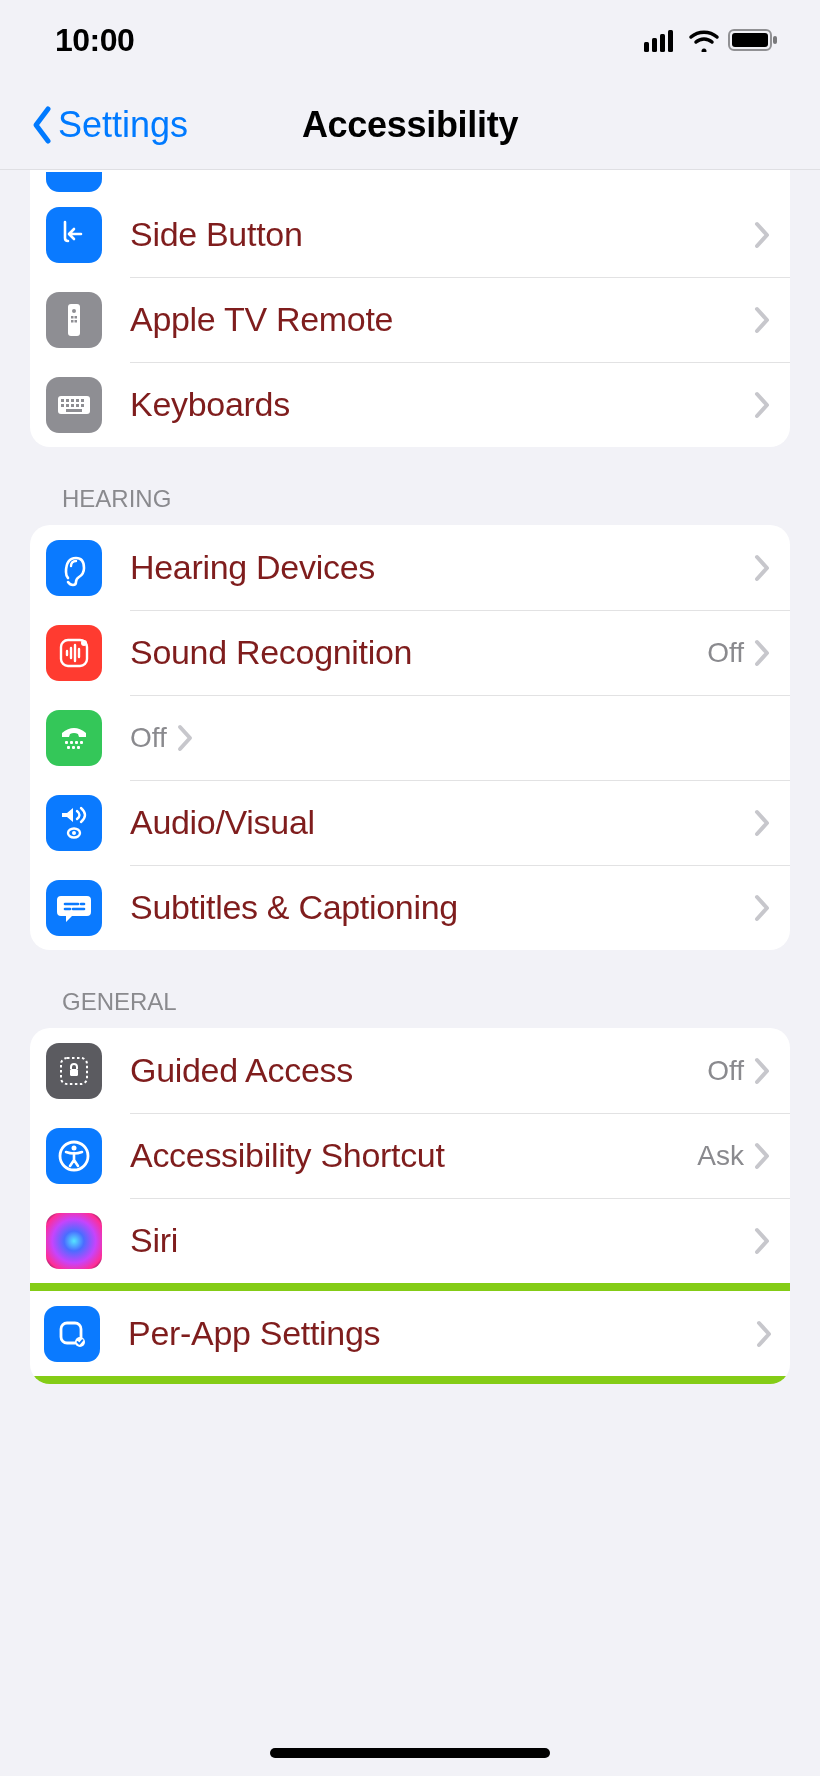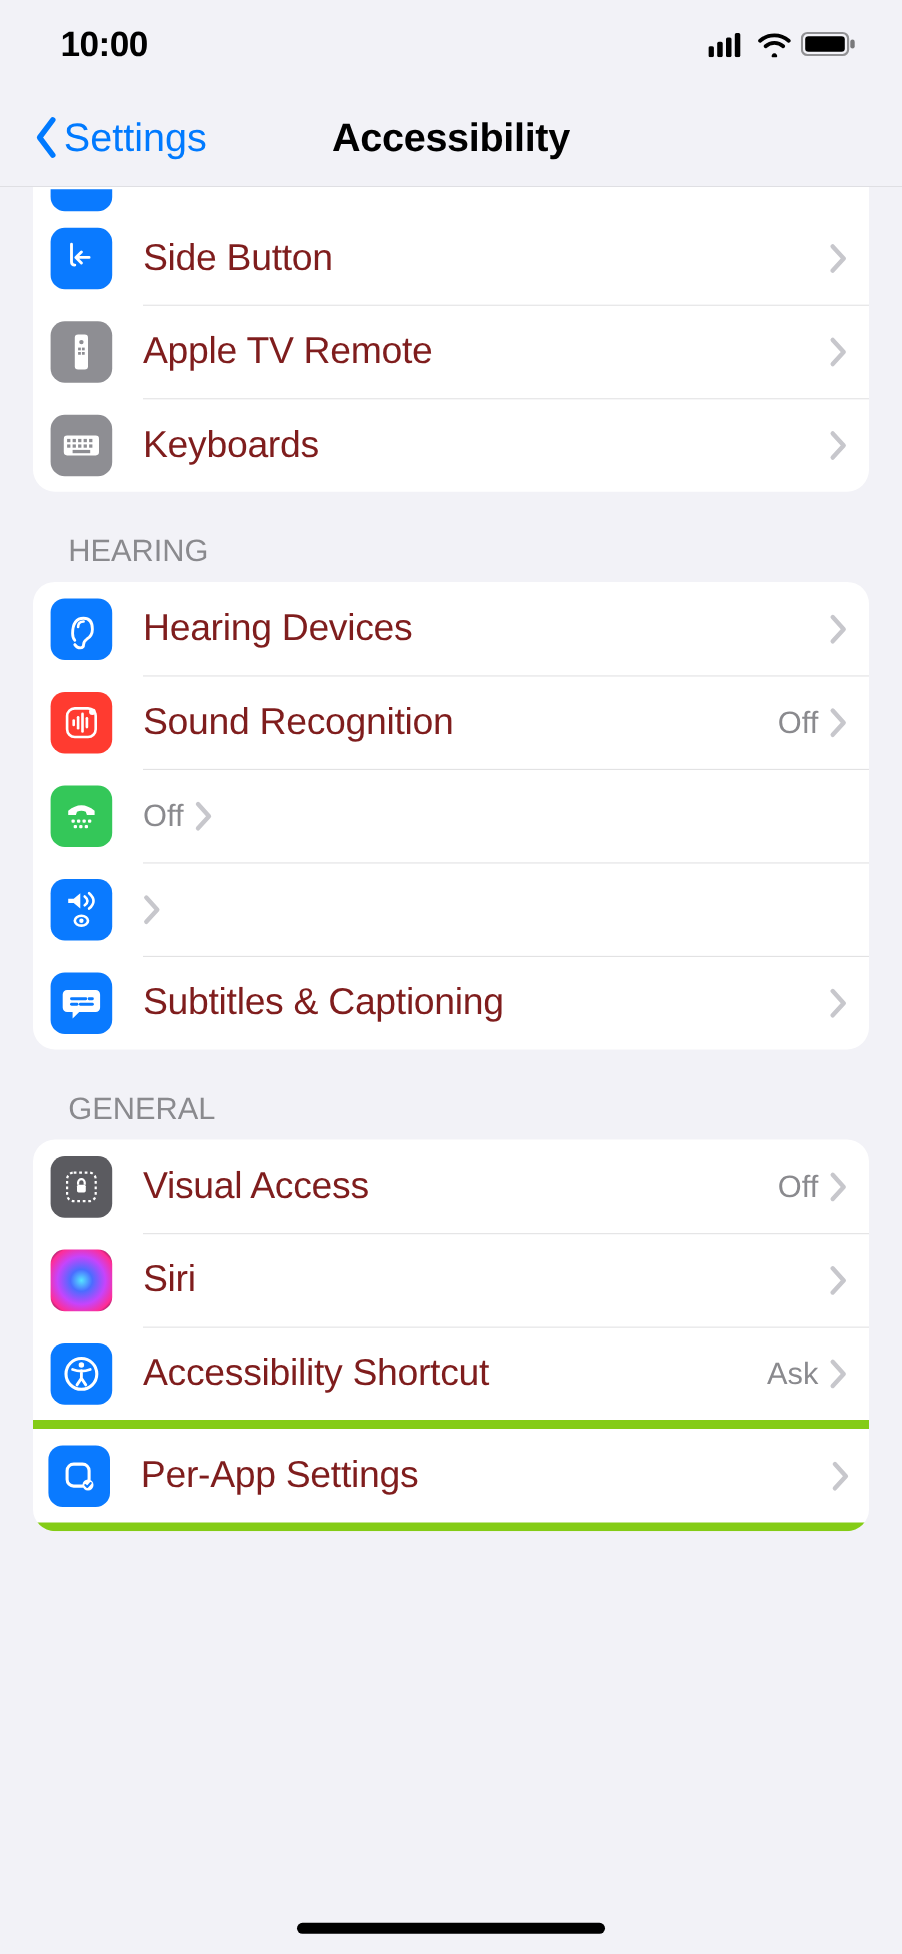--- a/index.html
+++ b/index.html
@@ -56,21 +56,21 @@
     font-weight: 600;
     letter-spacing: -0.3px;
   }
 
   
   .content {
     padding: 0 30px;
   }
 
   .section-header {
-    font-size: 28px;
+    font-size: 24px;
     color: #8a8a8e;
     letter-spacing: 0px;
     padding: 38px 0 12px 32px;
     text-transform: uppercase;
     font-weight: 400;
   }
 
   .group {
     background: #ffffff;
     border-radius: 20px;
@@ -325,20 +325,21 @@
     <div class="row">
       <div class="row-icon bg-blue">
         <svg width="36" height="40" viewBox="0 0 36 40">
           <path d="M6 10 l5 0 l6 -5 l0 14 l-6 -5 l-5 0 z" fill="#fff"></path>
           <path d="M21 8 q5 4 0 8" stroke="#fff" stroke-width="2.4" fill="none" stroke-linecap="round"></path>
           <path d="M25 5 q8 7 0 14" stroke="#fff" stroke-width="2.4" fill="none" stroke-linecap="round"></path>
           <ellipse cx="18" cy="30" rx="6" ry="4.5" stroke="#fff" stroke-width="2.4" fill="none"></ellipse>
           <circle cx="18" cy="30" r="2" fill="#fff"></circle>
         </svg>
       </div>
+      <div class="row-label">Audio/Visual</div>
       <svg class="chevron" width="16" height="28" viewBox="0 0 16 28">
           <polyline points="3,3 13,14 3,25" stroke="#c7c7cc" stroke-width="4" fill="none" stroke-linecap="round" stroke-linejoin="round"></polyline>
         </svg>
     </div>
 
     <div class="row">
       <div class="row-icon bg-blue">
         <svg width="40" height="36" viewBox="0 0 40 36">
           <path d="M7 6 h26 a4 4 0 0 1 4 4 v12 a4 4 0 0 1 -4 4 h-15 l-6 6 v-6 h-5 a4 4 0 0 1 -4 -4 v-12 a4 4 0 0 1 4 -4 z" fill="#fff"></path>
           <line x1="11" y1="14" x2="24" y2="14" stroke="#0a7aff" stroke-width="2.6" stroke-linecap="round"></line>
@@ -358,45 +359,45 @@
   <div class="group">
 
     <div class="row">
       <div class="row-icon bg-dgray">
         <svg width="40" height="40" viewBox="0 0 40 40">
           <rect x="7" y="7" width="26" height="26" rx="6" stroke="#fff" stroke-width="2" stroke-dasharray="2.5 2.5" fill="none"></rect>
           <rect x="16" y="18" width="8" height="7" rx="1.5" fill="#fff"></rect>
           <path d="M17 18 v-2 a3 3 0 0 1 6 0 v2" stroke="#fff" stroke-width="2" fill="none"></path>
         </svg>
       </div>
-      <div class="row-label">Visual Access</div>
+      <div class="row-label">Guided Access</div>
       <div class="row-value">Off</div>
-      <svg class="chevron" width="16" height="28" viewBox="0 0 16 28">
-          <polyline points="3,3 13,14 3,25" stroke="#c7c7cc" stroke-width="4" fill="none" stroke-linecap="round" stroke-linejoin="round"></polyline>
-        </svg>
-    </div>
-
-    <div class="row">
-      <div class="row-icon siri-bg"></div>
-      <div class="row-label">Siri</div>
       <svg class="chevron" width="16" height="28" viewBox="0 0 16 28">
           <polyline points="3,3 13,14 3,25" stroke="#c7c7cc" stroke-width="4" fill="none" stroke-linecap="round" stroke-linejoin="round"></polyline>
         </svg>
     </div>
 
     <div class="row">
       <div class="row-icon bg-blue">
         <svg width="40" height="40" viewBox="0 0 40 40">
           <circle cx="20" cy="20" r="14" stroke="#fff" stroke-width="2.8" fill="none"></circle>
           <circle cx="20" cy="12" r="2.5" fill="#fff"></circle>
           <path d="M12 16 q8 3 16 0 M20 17 v7 M20 24 l-4 6 M20 24 l4 6" stroke="#fff" stroke-width="2.6" fill="none" stroke-linecap="round"></path>
         </svg>
       </div>
       <div class="row-label">Accessibility Shortcut</div>
       <div class="row-value">Ask</div>
+      <svg class="chevron" width="16" height="28" viewBox="0 0 16 28">
+          <polyline points="3,3 13,14 3,25" stroke="#c7c7cc" stroke-width="4" fill="none" stroke-linecap="round" stroke-linejoin="round"></polyline>
+        </svg>
+    </div>
+
+    <div class="row">
+      <div class="row-icon siri-bg"></div>
+      <div class="row-label">Siri</div>
       <svg class="chevron" width="16" height="28" viewBox="0 0 16 28">
           <polyline points="3,3 13,14 3,25" stroke="#c7c7cc" stroke-width="4" fill="none" stroke-linecap="round" stroke-linejoin="round"></polyline>
         </svg>
     </div>
 
     <div class="highlight">
       <div class="row">
         <div class="row-icon bg-blue">
           <svg width="40" height="40" viewBox="0 0 40 40">
             <rect x="9" y="9" width="20" height="20" rx="6" stroke="#fff" stroke-width="2.8" fill="none"></rect>

